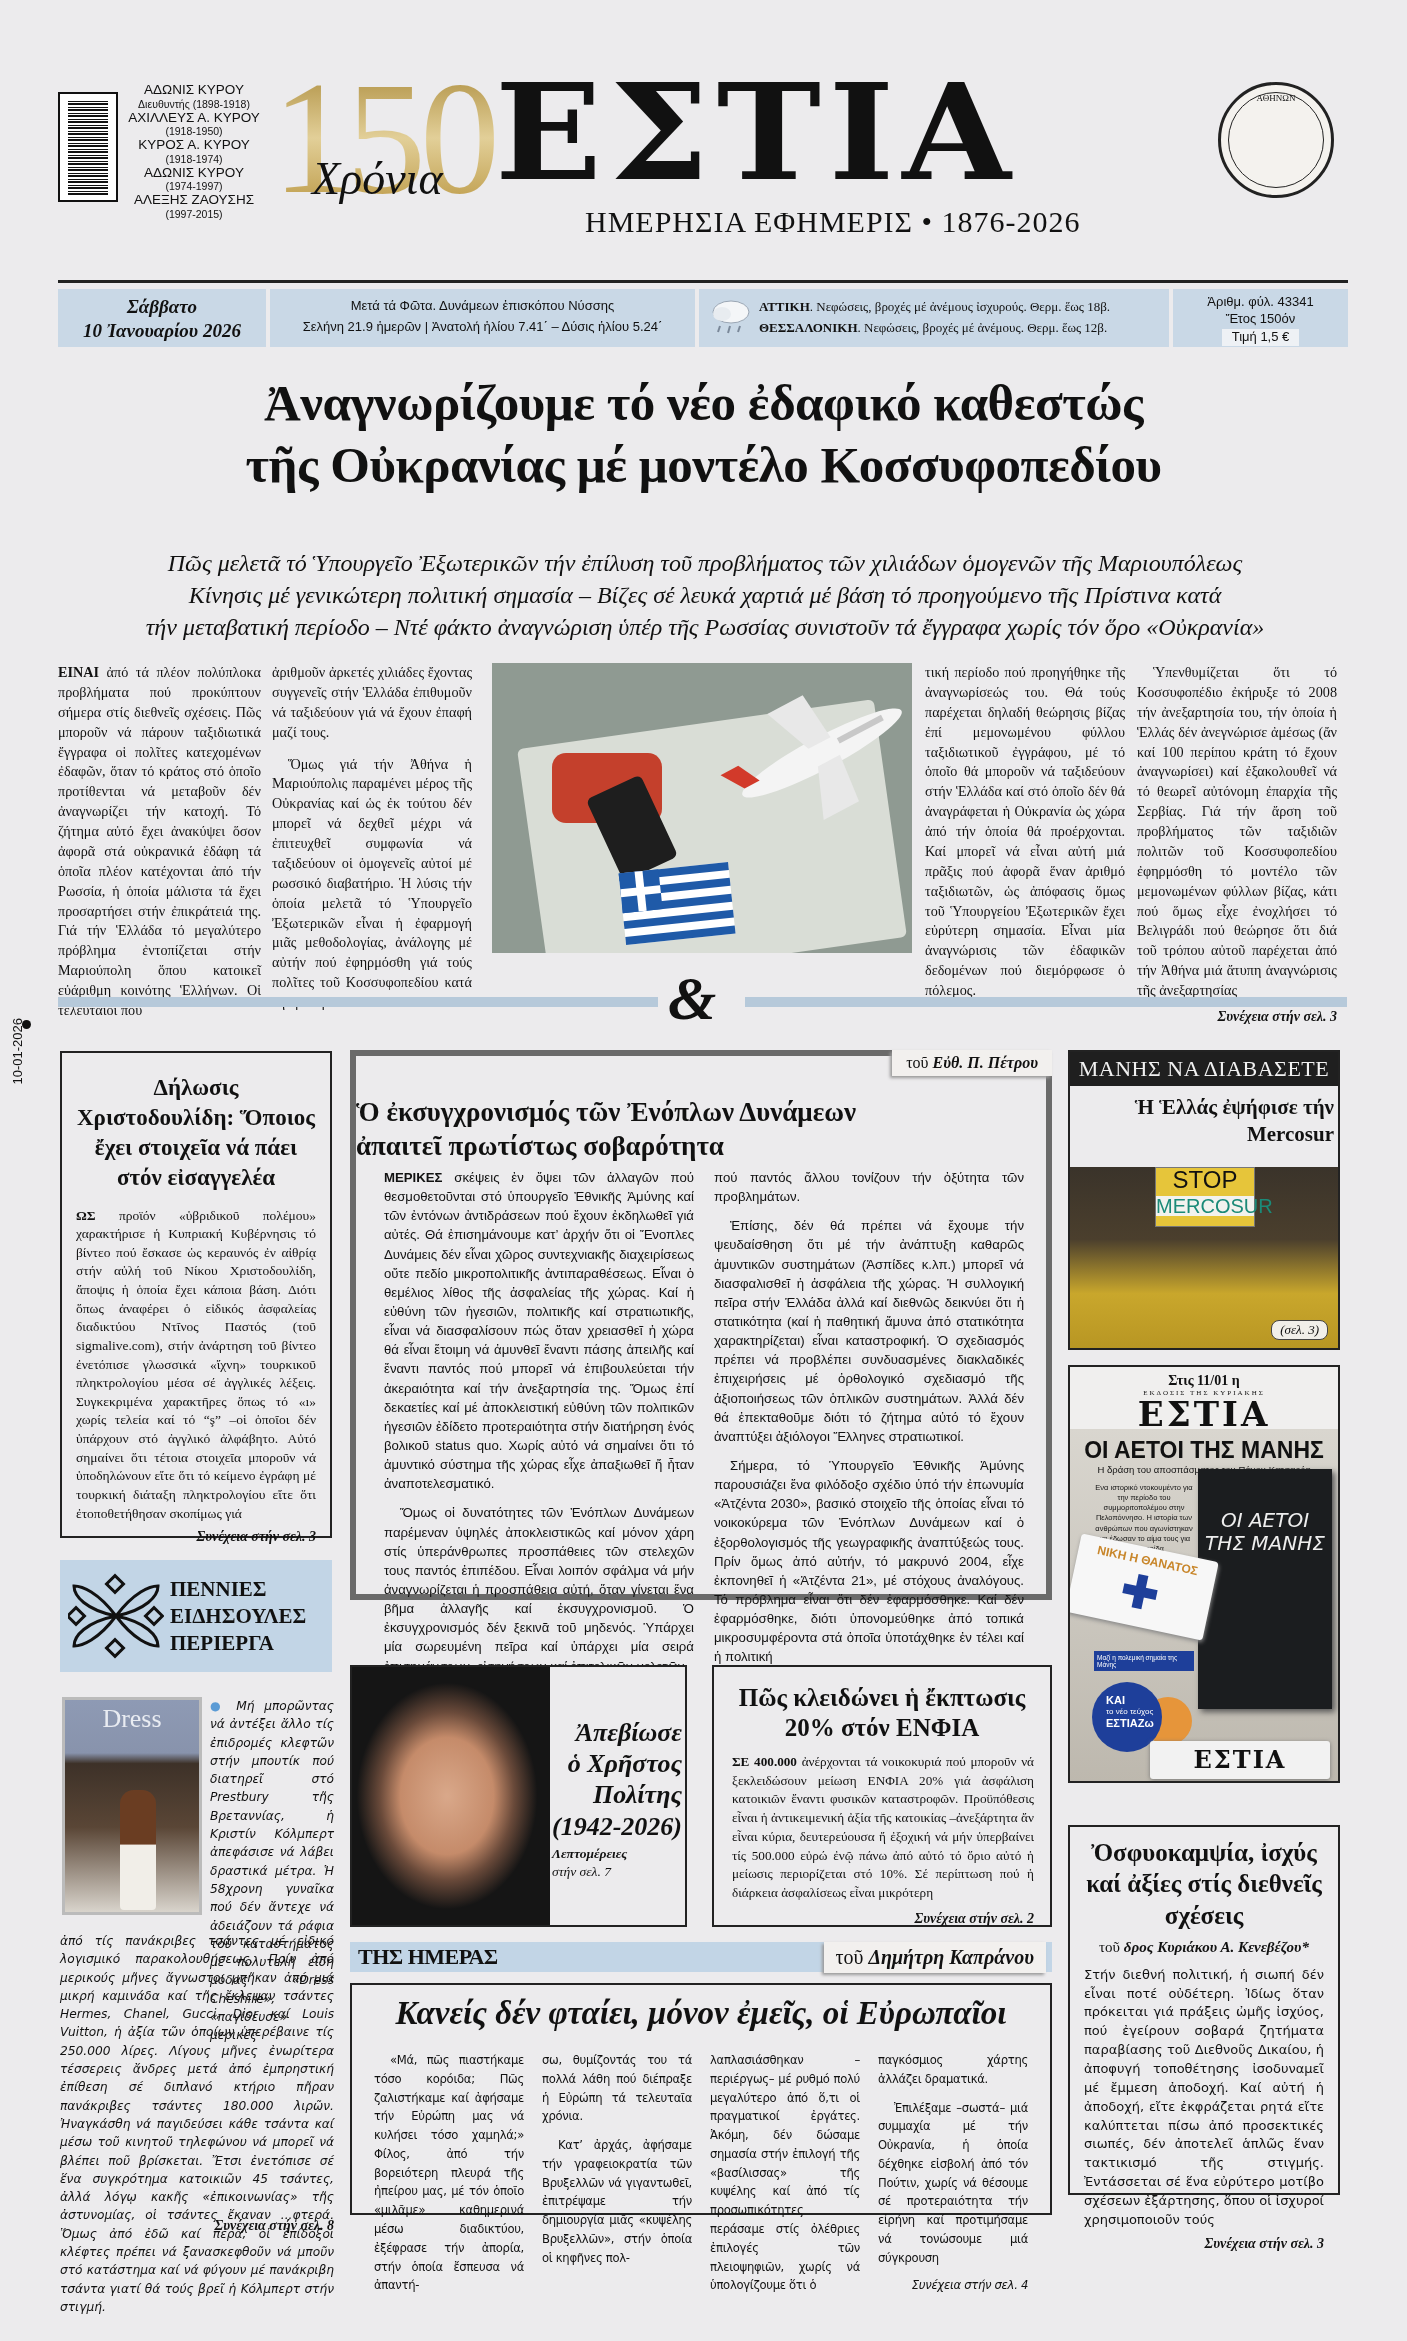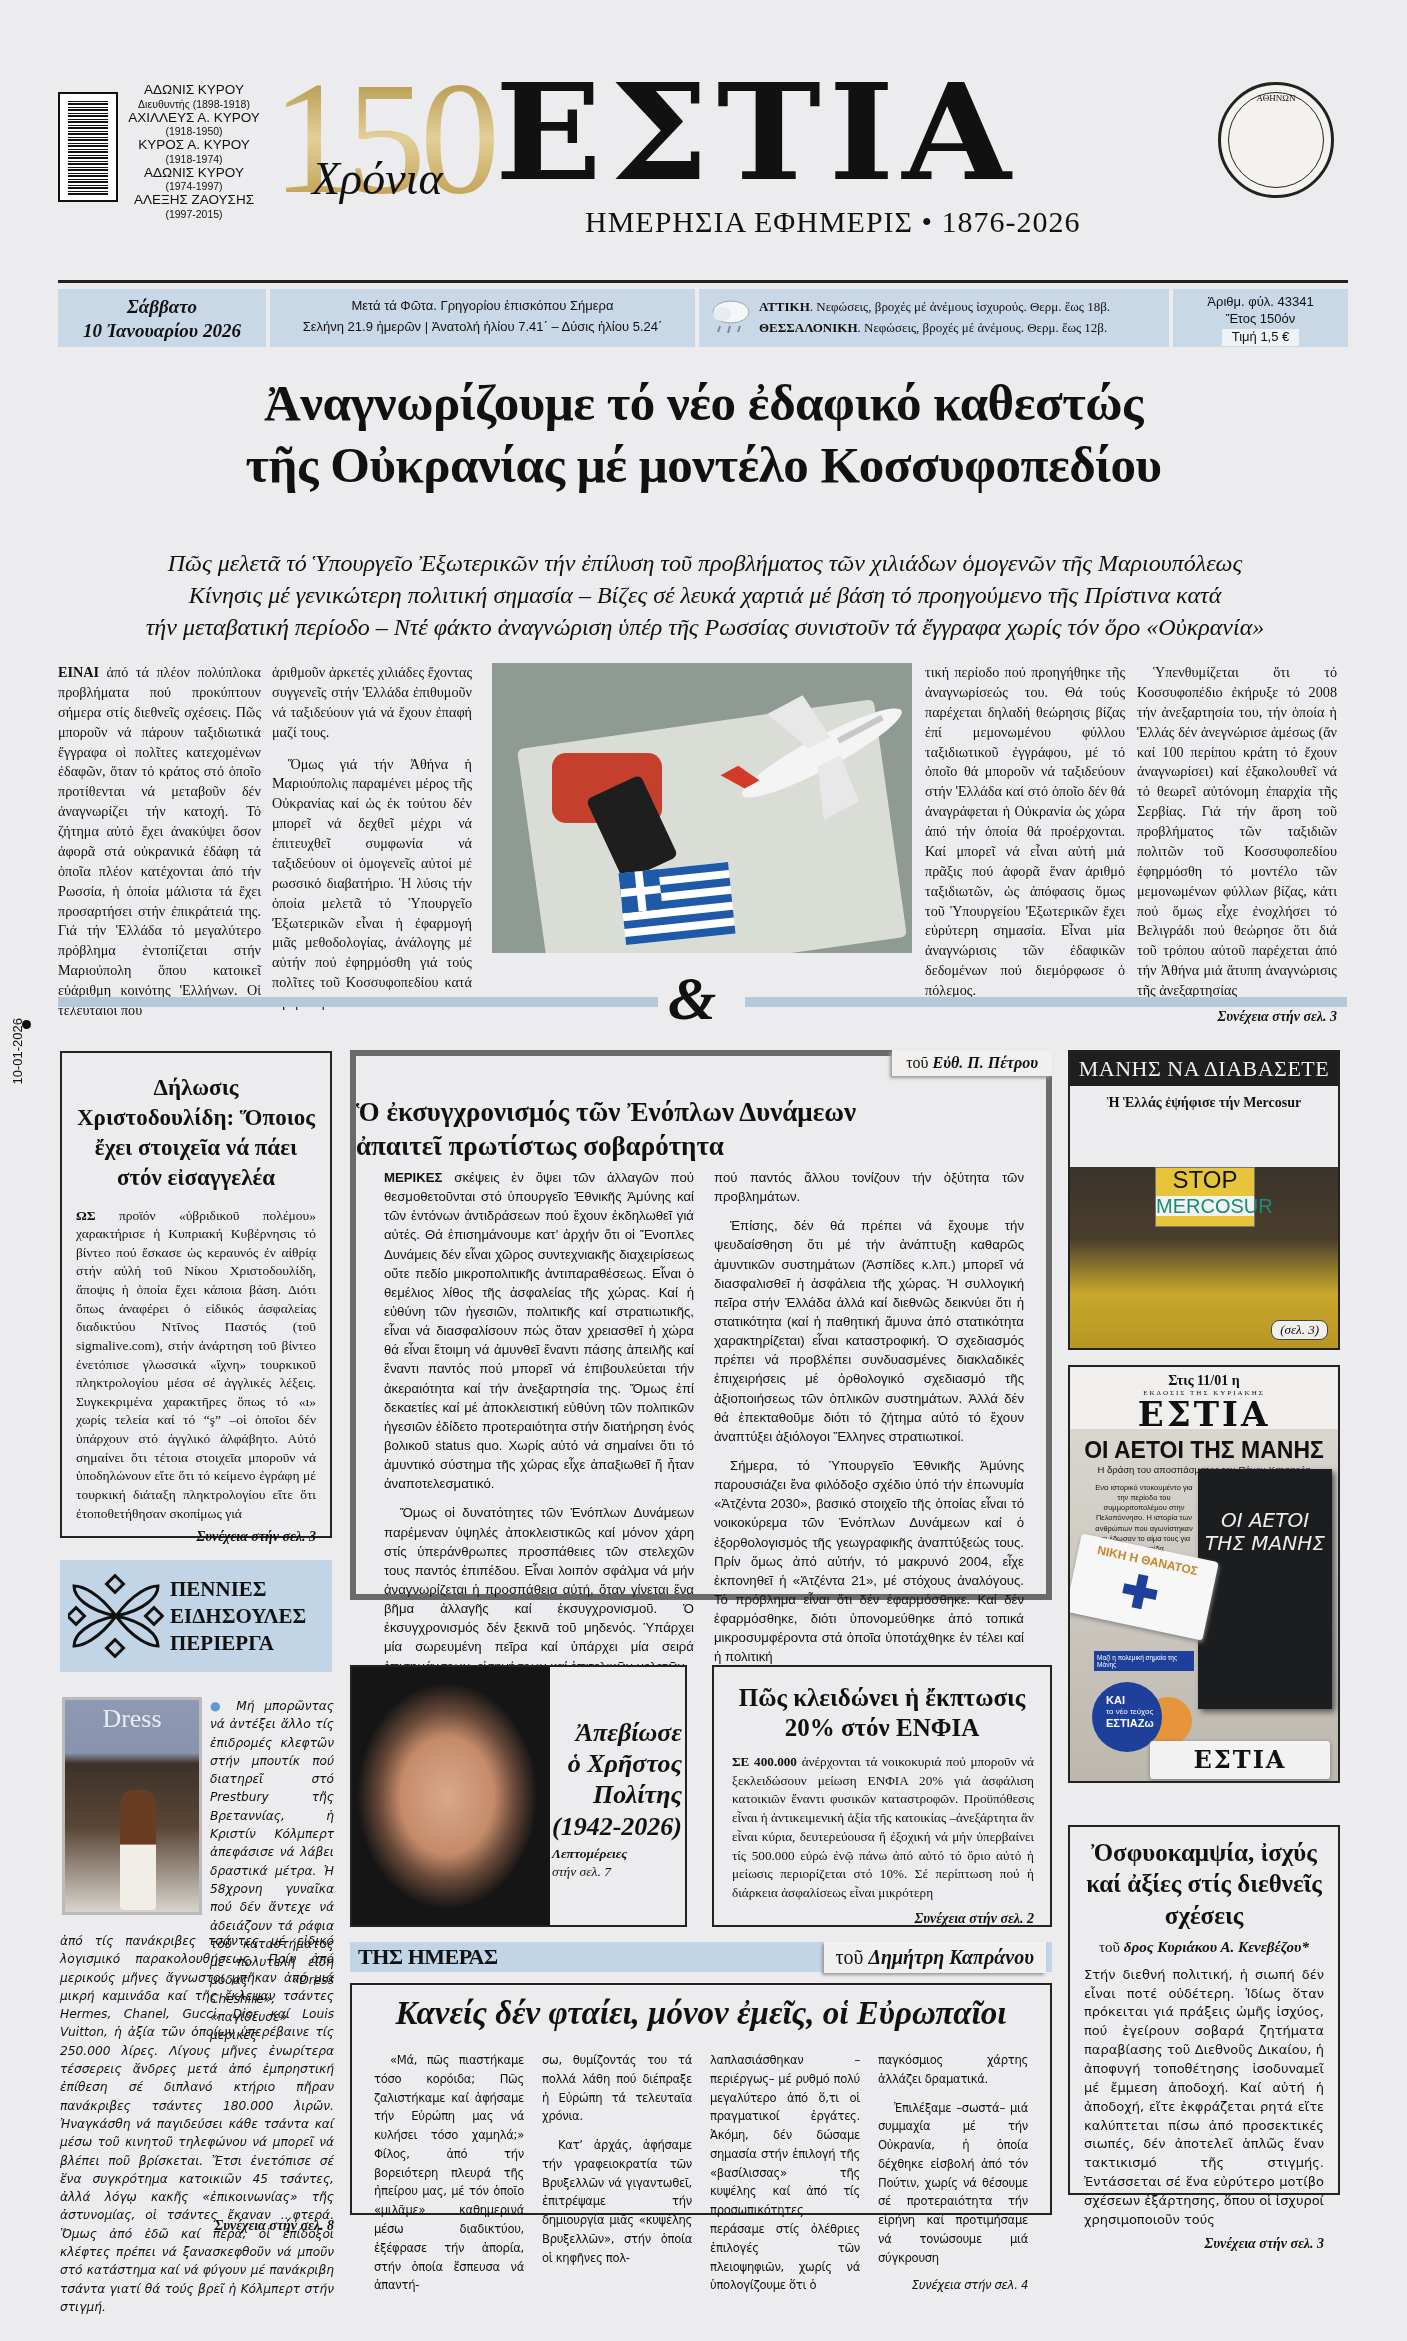--- a/index.html
+++ b/index.html
@@ -54,21 +54,21 @@
 #cyprus-body{font-size:13.5px;line-height:1.38}
 #armyframe{left:350px;top:1050px;width:702px;height:550px;border:6px solid #6a6a6a;background:#ecebed}
 #army-byline{right:-6px;top:-6px;background:#f2f0ee;padding:4px 14px;font-size:16px;box-shadow:-2px 2px 3px #999}
 #army-title{left:0;top:40px;width:690px;text-align:left;font-weight:bold;font-size:27px;line-height:1.25}
 #army-c1{left:28px;top:112px;width:310px;font-family:"Liberation Sans",sans-serif;font-size:13.2px;line-height:1.45}
 #army-c2{left:358px;top:112px;width:310px;font-family:"Liberation Sans",sans-serif;font-size:13.2px;line-height:1.45}
 #army-c1 p+p,#army-c2 p+p{margin-top:10px;text-indent:16px}
 
 #worthbox{left:1068px;top:1050px;width:272px;height:300px;background:#ecebed;border:2px solid #222}
 #worth-head{background:#1f1f1f;color:#f1f1f1;text-align:center;font-size:22px;padding:4px 0;letter-spacing:0.5px}
-#worth-title{text-align:center;font-weight:bold;font-size:14px;line-height:1.3;padding:8px 11px}
+#worth-title{text-align:right;font-weight:bold;font-size:21px;line-height:1.3;padding:8px 4px}
 #worth-photo{left:0;top:115px;width:268px;height:181px;background:linear-gradient(180deg,#3a332a 0%,#4b3f2d 40%,#c9a72c 70%,#b89623 100%);overflow:hidden}
 #stop-sign{left:85px;top:0;width:100px;height:60px;background:#e6c53a;border:1px solid #777;text-align:center;font-family:"Liberation Sans",sans-serif;line-height:1}
 #worth-page{right:10px;bottom:8px;background:#f1efe9;border:1px solid #444;border-radius:8px;padding:1px 8px;font-style:italic;font-size:13px}
 
 #adbox{left:1068px;top:1365px;width:272px;height:418px;background:#f0efee;border:2px solid #222;overflow:hidden}
 #ad-top{text-align:center;padding-top:6px}
 #ad-top .s1{font-weight:bold;font-size:14px}
 #ad-top .s2{font-size:7px;letter-spacing:2px}
 #ad-top .s3{font-family:"DejaVu Serif",serif;font-weight:bold;font-size:34px;line-height:1;letter-spacing:3px}
 #ad-main{left:0;top:62px;width:268px;height:352px;background:linear-gradient(180deg,#d9d6cf,#bdb8ae)}
@@ -145,21 +145,21 @@
       <span>ΑΘΗΝΩΝ</span>
     </div>
 </div>
 <div id="rule1" class="abs"></div>
 
 <div id="datebox" class="abs infobox">
   <div>Σάββατο</div>
   <div>10 Ἰανουαρίου 2026</div>
 </div>
 <div id="feastbox" class="abs infobox">
-  <div>Μετά τά Φῶτα. Γρηγορίου ἐπισκόπου Σήμερα</div>
+  <div>Μετά τά Φῶτα. Δυνάμεων ἐπισκόπου Νύσσης</div>
   <div>Σελήνη 21.9 ἡμερῶν | Ἀνατολή ἡλίου 7.41΄ – Δύσις ἡλίου 5.24΄</div>
 </div>
 <div id="weatherbox" class="abs infobox">
   <div><b>ΑΤΤΙΚΗ</b><span>. Νεφώσεις, βροχές μέ ἀνέμους ἰσχυρούς. Θερμ. ἕως 18β.</span></div>
   <div><b>ΘΕΣΣΑΛΟΝΙΚΗ</b><span>. Νεφώσεις, βροχές μέ ἀνέμους. Θερμ. ἕως 12β.</span></div>
 </div>
 <svg id="cloud" class="abs" viewBox="0 0 46 40">
   <ellipse cx="23" cy="16" rx="18" ry="11" fill="#f4f6f8" stroke="#9aa6b4"></ellipse>
   <ellipse cx="14" cy="18" rx="9" ry="7" fill="#e8ecf0"></ellipse>
   <line x1="12" y1="30" x2="10" y2="36" stroke="#7a8899" stroke-width="2"></line>

